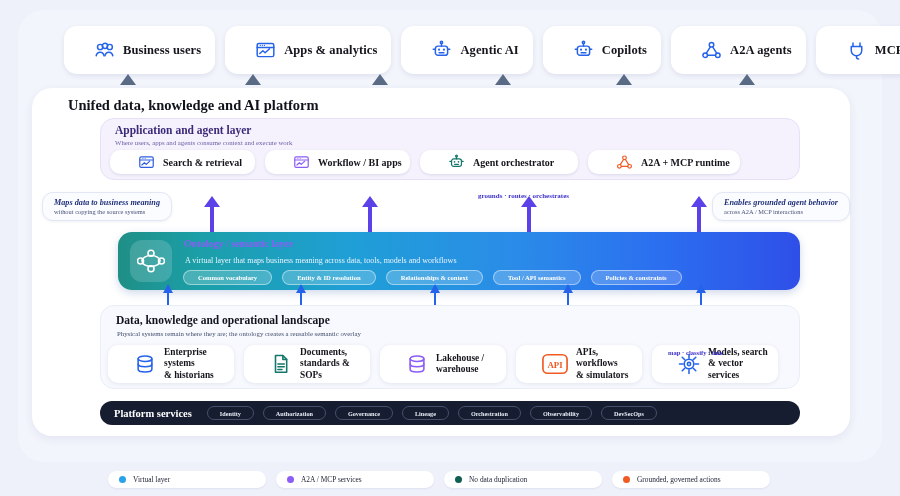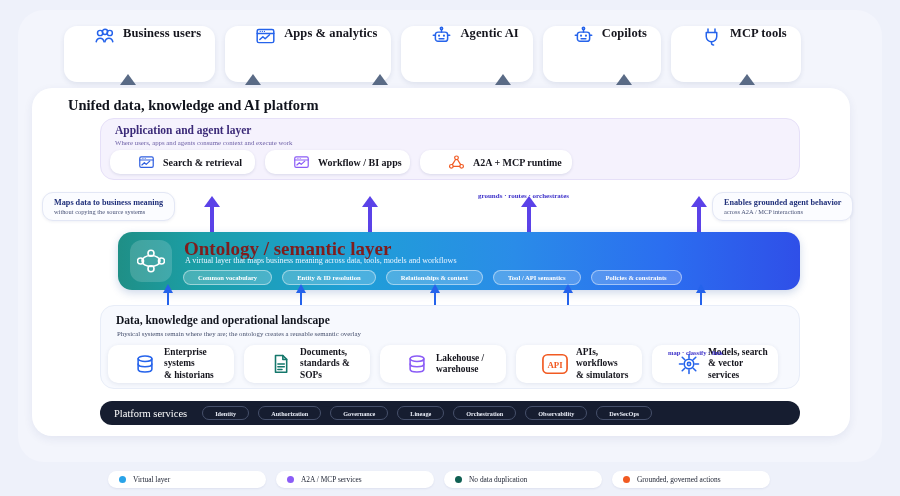--- a/index.html
+++ b/index.html
@@ -13,22 +13,22 @@
 
   
   .outer-shell {
     position: absolute; left: 18px; top: 10px; width: 864px; height: 452px;
     background: #f3f5fc; border-radius: 26px;
   }
 
   
   .consumers { position: absolute; left: 64px; top: 26px; display: flex; gap: 10px; align-items: center; }
   .ccard {
-    background: #ffffff; border-radius: 13px; height: 56px;
-    display: flex; align-items: flex-start; gap: 8px; padding: 0 14px;
+    background: #ffffff; border-radius: 13px; height: 48px;
+    display: flex; align-items: center; gap: 8px; padding: 0 14px;
     box-shadow: 0 2px 5px rgba(40,55,110,0.10);
     white-space: nowrap;
   }
   .ccard .lbl { font-size: 12.5px; font-weight: bold; color: #15151d; letter-spacing: .1px; }
   .ico { display: inline-flex; align-items: center; justify-content: center; flex: none; padding-left: 16px; }
 
   .up-arrows { position: absolute; top: 74px; left: 0; width: 900px; height: 16px; }
   .tri-up {
     position: absolute; width: 0; height: 0;
     border-left: 8px solid transparent; border-right: 8px solid transparent;
@@ -61,21 +61,21 @@
     white-space: nowrap;
   }
   .acard .lbl { font-size: 10px; font-weight: bold; color: #14141c; }
 
   
   .callout {
     position: absolute; background: #fbfcff; border: 1px solid #e3e7f5;
     border-radius: 11px; padding: 5px 11px; box-shadow: 0 1px 3px rgba(40,55,110,0.07);
     white-space: nowrap;
   }
-  .callout .c1 { font-size: 8.2px; font-weight: bold; color: #20307a; }
+  .callout .c1 { font-size: 8.2px; font-weight: bold; color: #20307a; font-style: italic; }
   .callout .c2 { font-size: 6.4px; color: #4a5478; margin-top: 1px; }
   .mid-note { position: absolute; font-size: 7px; font-weight: bold; color: #3d31c9; white-space: nowrap; }
 
   
   .parrow { position: absolute; width: 4px; background: #5b42e8; }
   .parrow::before {
     content: ""; position: absolute; left: -6px; top: -10px;
     width: 0; height: 0; border-left: 8px solid transparent;
     border-right: 8px solid transparent; border-bottom: 11px solid #5b42e8;
   }
@@ -85,21 +85,21 @@
     position: absolute; left: 118px; top: 232px; width: 682px; height: 58px;
     border-radius: 14px;
     background: linear-gradient(90deg, #1f8f86 0%, #1b9fa8 12%, #1f9fd6 34%, #2a8ce8 58%, #2b6ef0 80%, #2f4fe8 100%);
     box-shadow: 0 3px 9px rgba(35,80,160,0.22);
   }
   .ont-badge {
     position: absolute; left: 130px; top: 240px; width: 42px; height: 42px;
     background: rgba(255,255,255,0.16); border-radius: 12px;
     display: flex; align-items: center; justify-content: center;
   }
-  .ont-title { position: absolute; left: 184px; top: 238px; font-size: 19px; font-weight: bold; color: #7f1d1d; }
+  .ont-title { position: absolute; left: 184px; top: 238px; font-size: 10px; font-weight: bold; color: #8b5cf6; }
   .ont-sub { position: absolute; left: 185px; top: 256px; font-size: 8px; color: #e8f4ff; }
   .ont-chips { position: absolute; left: 183px; top: 270px; display: flex; gap: 10px; }
   .ochip {
     background: rgba(255,255,255,0.20); border: 1px solid rgba(255,255,255,0.45);
     border-radius: 9px; height: 15px; display: flex; align-items: center; padding: 0 14px;
     font-size: 6.6px; font-weight: bold; color: #ffffff; white-space: nowrap;
   }
 
   
   .barrow { position: absolute; width: 2px; background: #2563eb; }
@@ -122,21 +122,21 @@
     display: flex; align-items: center; gap: 8px; padding: 0 10px;
     box-shadow: 0 1px 4px rgba(40,55,110,0.10);
   }
   .dcard .lbl { font-size: 9.4px; font-weight: bold; color: #14141c; line-height: 1.18; }
 
   
   .svcbar {
     position: absolute; left: 100px; top: 401px; width: 700px; height: 24px;
     background: #161d30; border-radius: 12px; display: flex; align-items: center; padding-left: 14px; gap: 9px;
   }
-  .svc-title { font-size: 10.5px; font-weight: normal; color: #ffffff; margin-right: 6px; white-space: nowrap; }
+  .svc-title { font-size: 10.5px; font-weight: bold; color: #ffffff; margin-right: 6px; white-space: nowrap; }
   .schip {
     border: 1px solid #46506b; border-radius: 8px; height: 14px;
     display: flex; align-items: center; padding: 0 12px;
     font-size: 6.2px; font-weight: bold; color: #e9edf7; white-space: nowrap;
   }
 
   
   .legend { position: absolute; left: 108px; top: 471px; display: flex; gap: 10px; }
   .lgi {
     background: #ffffff; border-radius: 9px; height: 17px; width: 158px;
@@ -202,20 +202,31 @@
             <circle cx="9.2" cy="11" r="1.2" fill="#2563eb" stroke="none"></circle>
         <circle cx="14.8" cy="11" r="1.2" fill="#2563eb" stroke="none"></circle>
             <path d="M9.3 14.6h5.4"></path>
           </svg>
         </span>
     <span class="lbl">Copilots</span>
   </div>
   <div class="ccard">
     <span class="ico">
           <svg width="21" height="21" viewBox="0 0 24 24" fill="none" stroke="#2563eb" stroke-width="1.7" stroke-linecap="round" stroke-linejoin="round">
+            <circle cx="12" cy="5.4" r="2.6"></circle>
+            <circle cx="4.8" cy="17.4" r="2.6"></circle>
+            <circle cx="19.2" cy="17.4" r="2.6"></circle>
+        <path d="M10.7 7.8L6.1 15M13.3 7.8L17.9 15M7.4 17.4h9.2"></path>
+          </svg>
+        </span>
+    <span class="lbl">A2A agents</span>
+  </div>
+  <div class="ccard">
+    <span class="ico">
+          <svg width="21" height="21" viewBox="0 0 24 24" fill="none" stroke="#2563eb" stroke-width="1.7" stroke-linecap="round" stroke-linejoin="round">
             <path d="M8 3.5v4M16 3.5v4"></path>
             <path d="M6 7.5h12v4.5a6 6 0 0 1-6 6 6 6 0 0 1-6-6z"></path>
         <path d="M12 18v1.5c0 1.4 1.1 2.2 2.4 2.2"></path>
           </svg>
         </span>
     <span class="lbl">MCP tools</span>
   </div>
     </div>
   <div class="up-arrows" id="uparrows">
       <span class="tri-up" style="left:120px; top:0;"></span>
@@ -251,20 +262,34 @@
           <svg width="17" height="17" viewBox="0 0 24 24" fill="none" stroke="#8b5cf6" stroke-width="1.7" stroke-linecap="round" stroke-linejoin="round">
             <rect x="2.5" y="4" width="19" height="15" rx="2"></rect>
             <path d="M2.5 8.5h19"></path>
         <circle cx="6" cy="6.2" r=".7" fill="#8b5cf6" stroke="none"></circle>
             <circle cx="8.4" cy="6.2" r=".7" fill="#8b5cf6" stroke="none"></circle>
             <circle cx="10.8" cy="6.2" r=".7" fill="#8b5cf6" stroke="none"></circle>
         <path d="M5.5 15.5l3.5-3.2 2.6 2.3 5-4.6"></path>
           </svg>
         </span>
     <span class="lbl">Workflow / BI apps</span>
+  </div>
+  <div class="acard" style="width:158px">
+    <span class="ico">
+          <svg width="17" height="17" viewBox="0 0 24 24" fill="none" stroke="#14776b" stroke-width="1.7" stroke-linecap="round" stroke-linejoin="round">
+            <rect x="5" y="7" width="14" height="10.5" rx="3"></rect>
+            <path d="M12 7V4"></path>
+            <circle cx="12" cy="2.8" r="1.3"></circle>
+        <path d="M5 10.5H2.6M19 10.5h2.4"></path>
+            <circle cx="9.2" cy="11" r="1.2" fill="#14776b" stroke="none"></circle>
+        <circle cx="14.8" cy="11" r="1.2" fill="#14776b" stroke="none"></circle>
+            <path d="M9.3 14.6h5.4"></path>
+          </svg>
+        </span>
+    <span class="lbl">Agent orchestrator</span>
   </div>
   <div class="acard" style="width:152px">
     <span class="ico">
           <svg width="17" height="17" viewBox="0 0 24 24" fill="none" stroke="#f15a22" stroke-width="1.7" stroke-linecap="round" stroke-linejoin="round">
             <circle cx="12" cy="5.4" r="2.6"></circle>
             <circle cx="4.8" cy="17.4" r="2.6"></circle>
             <circle cx="19.2" cy="17.4" r="2.6"></circle>
         <path d="M10.7 7.8L6.1 15M13.3 7.8L17.9 15M7.4 17.4h9.2"></path>
           </svg>
         </span>

